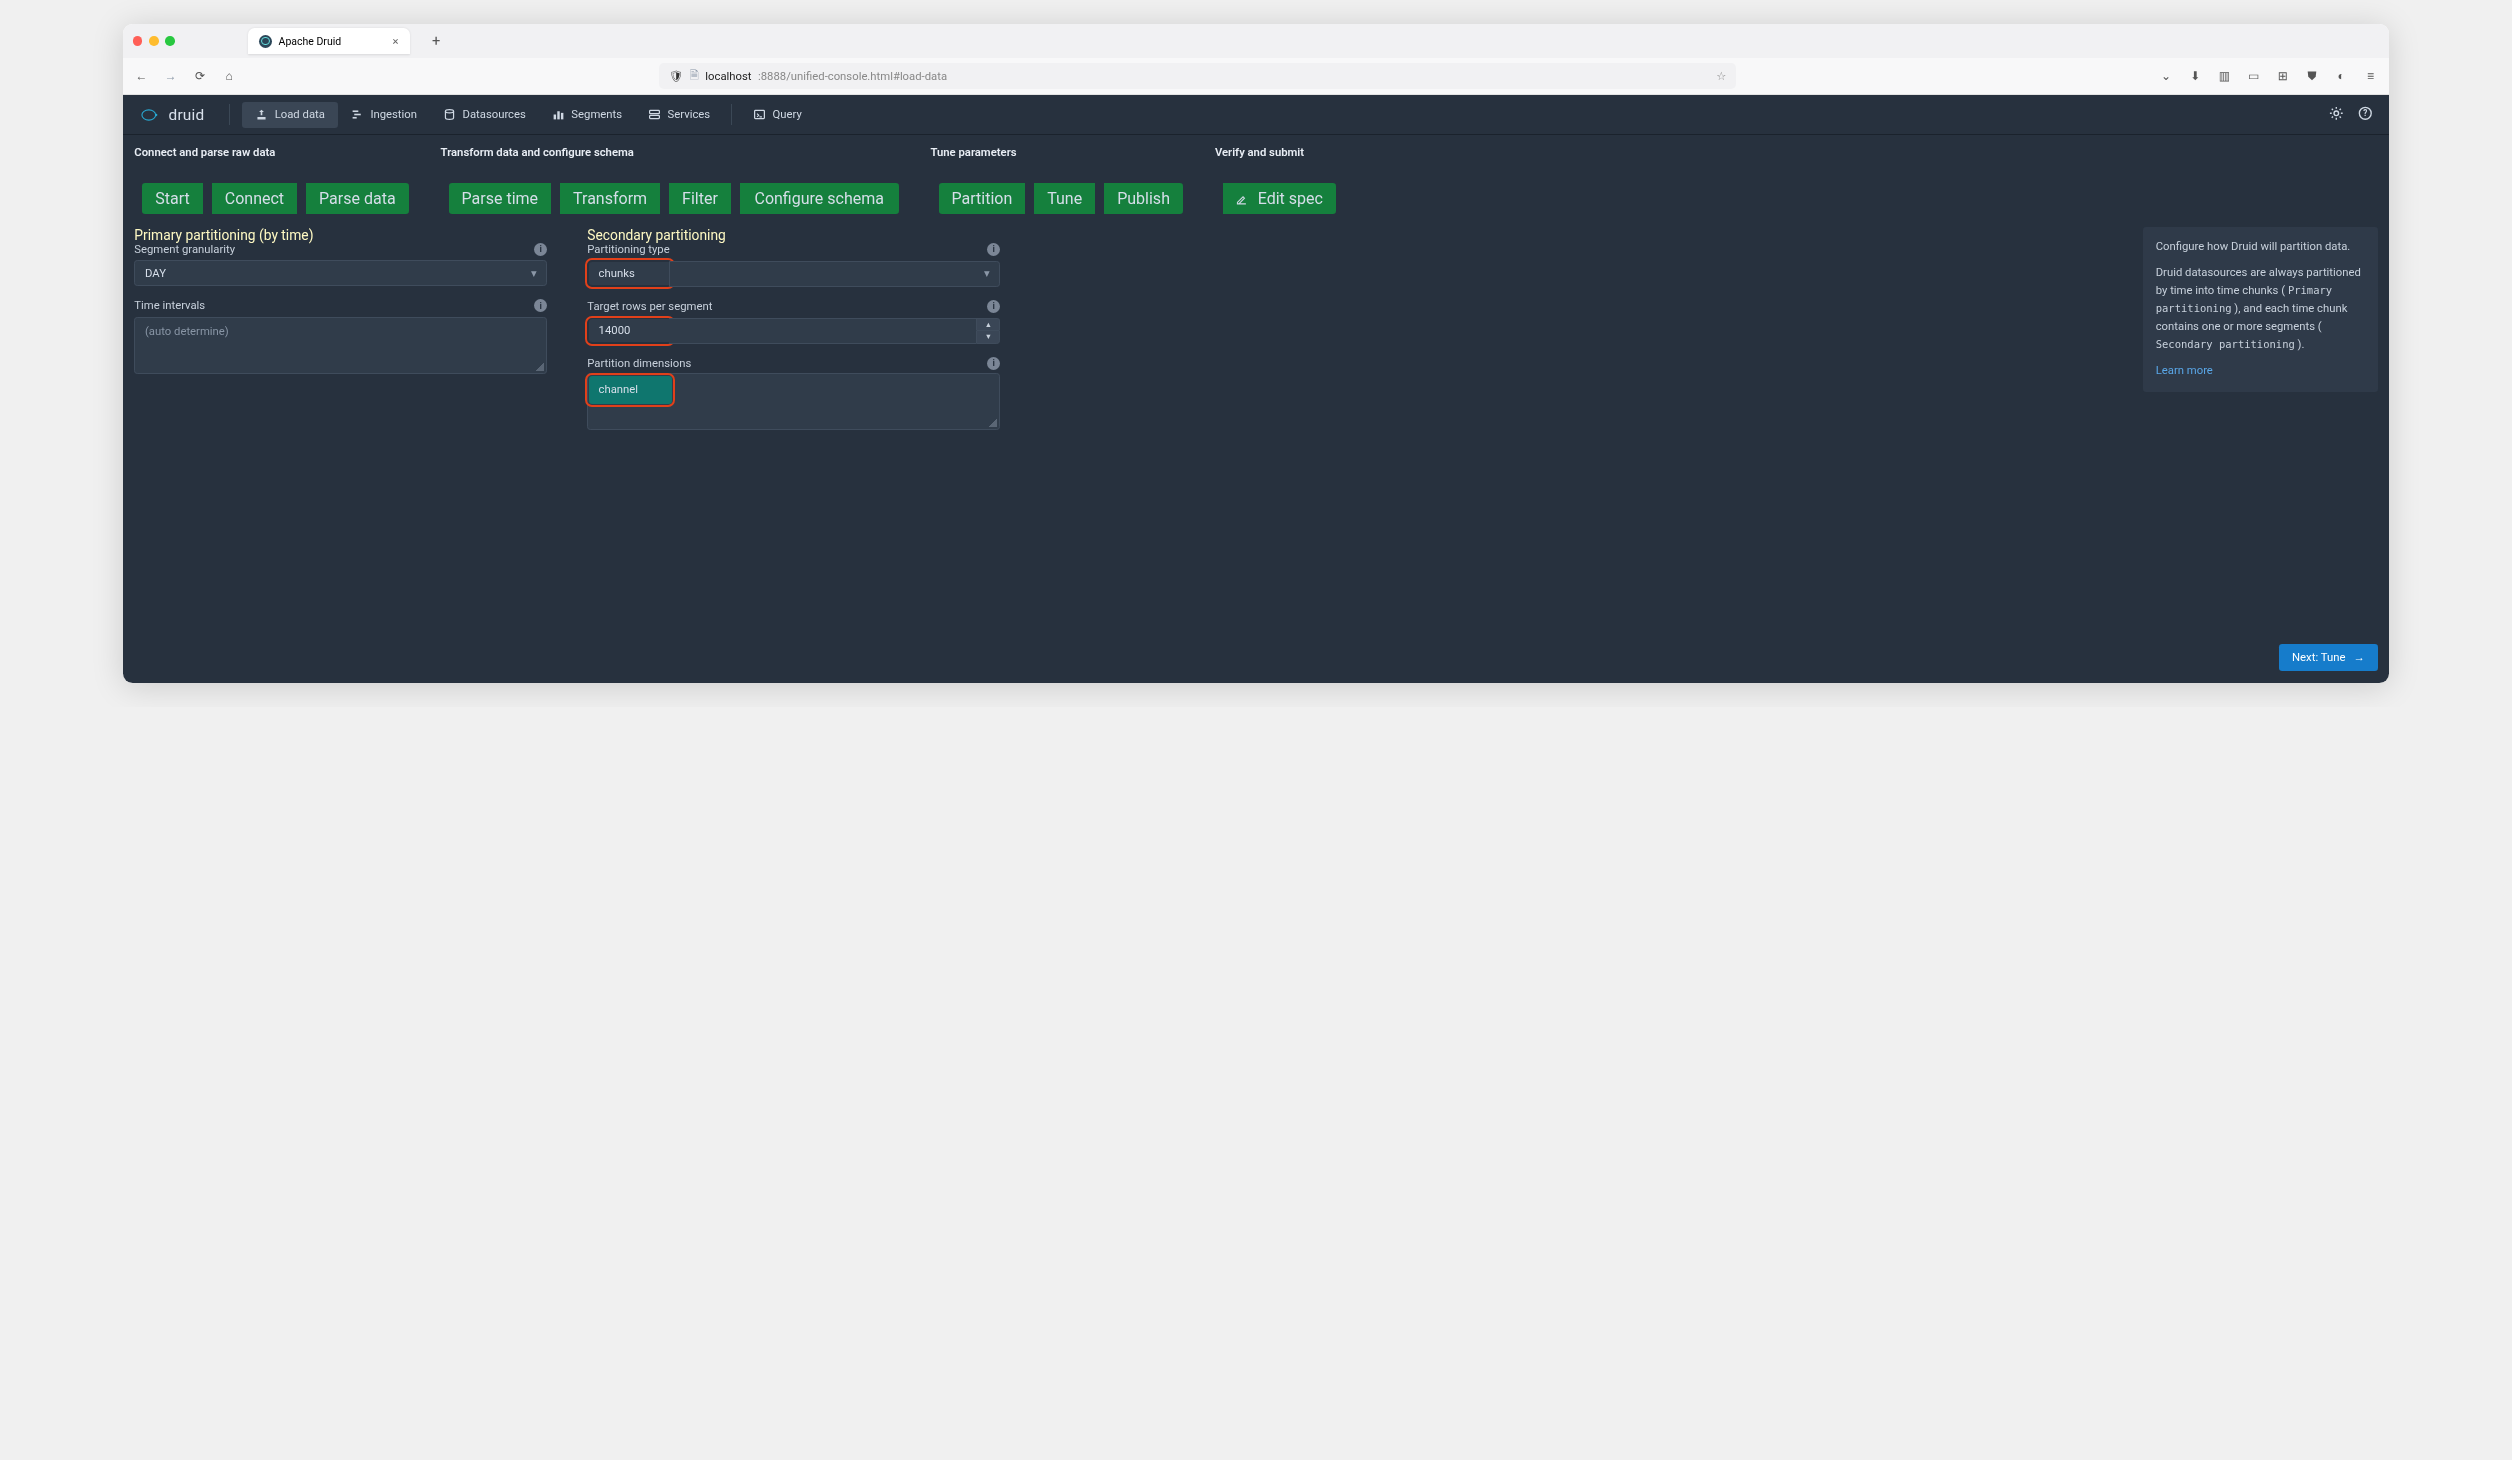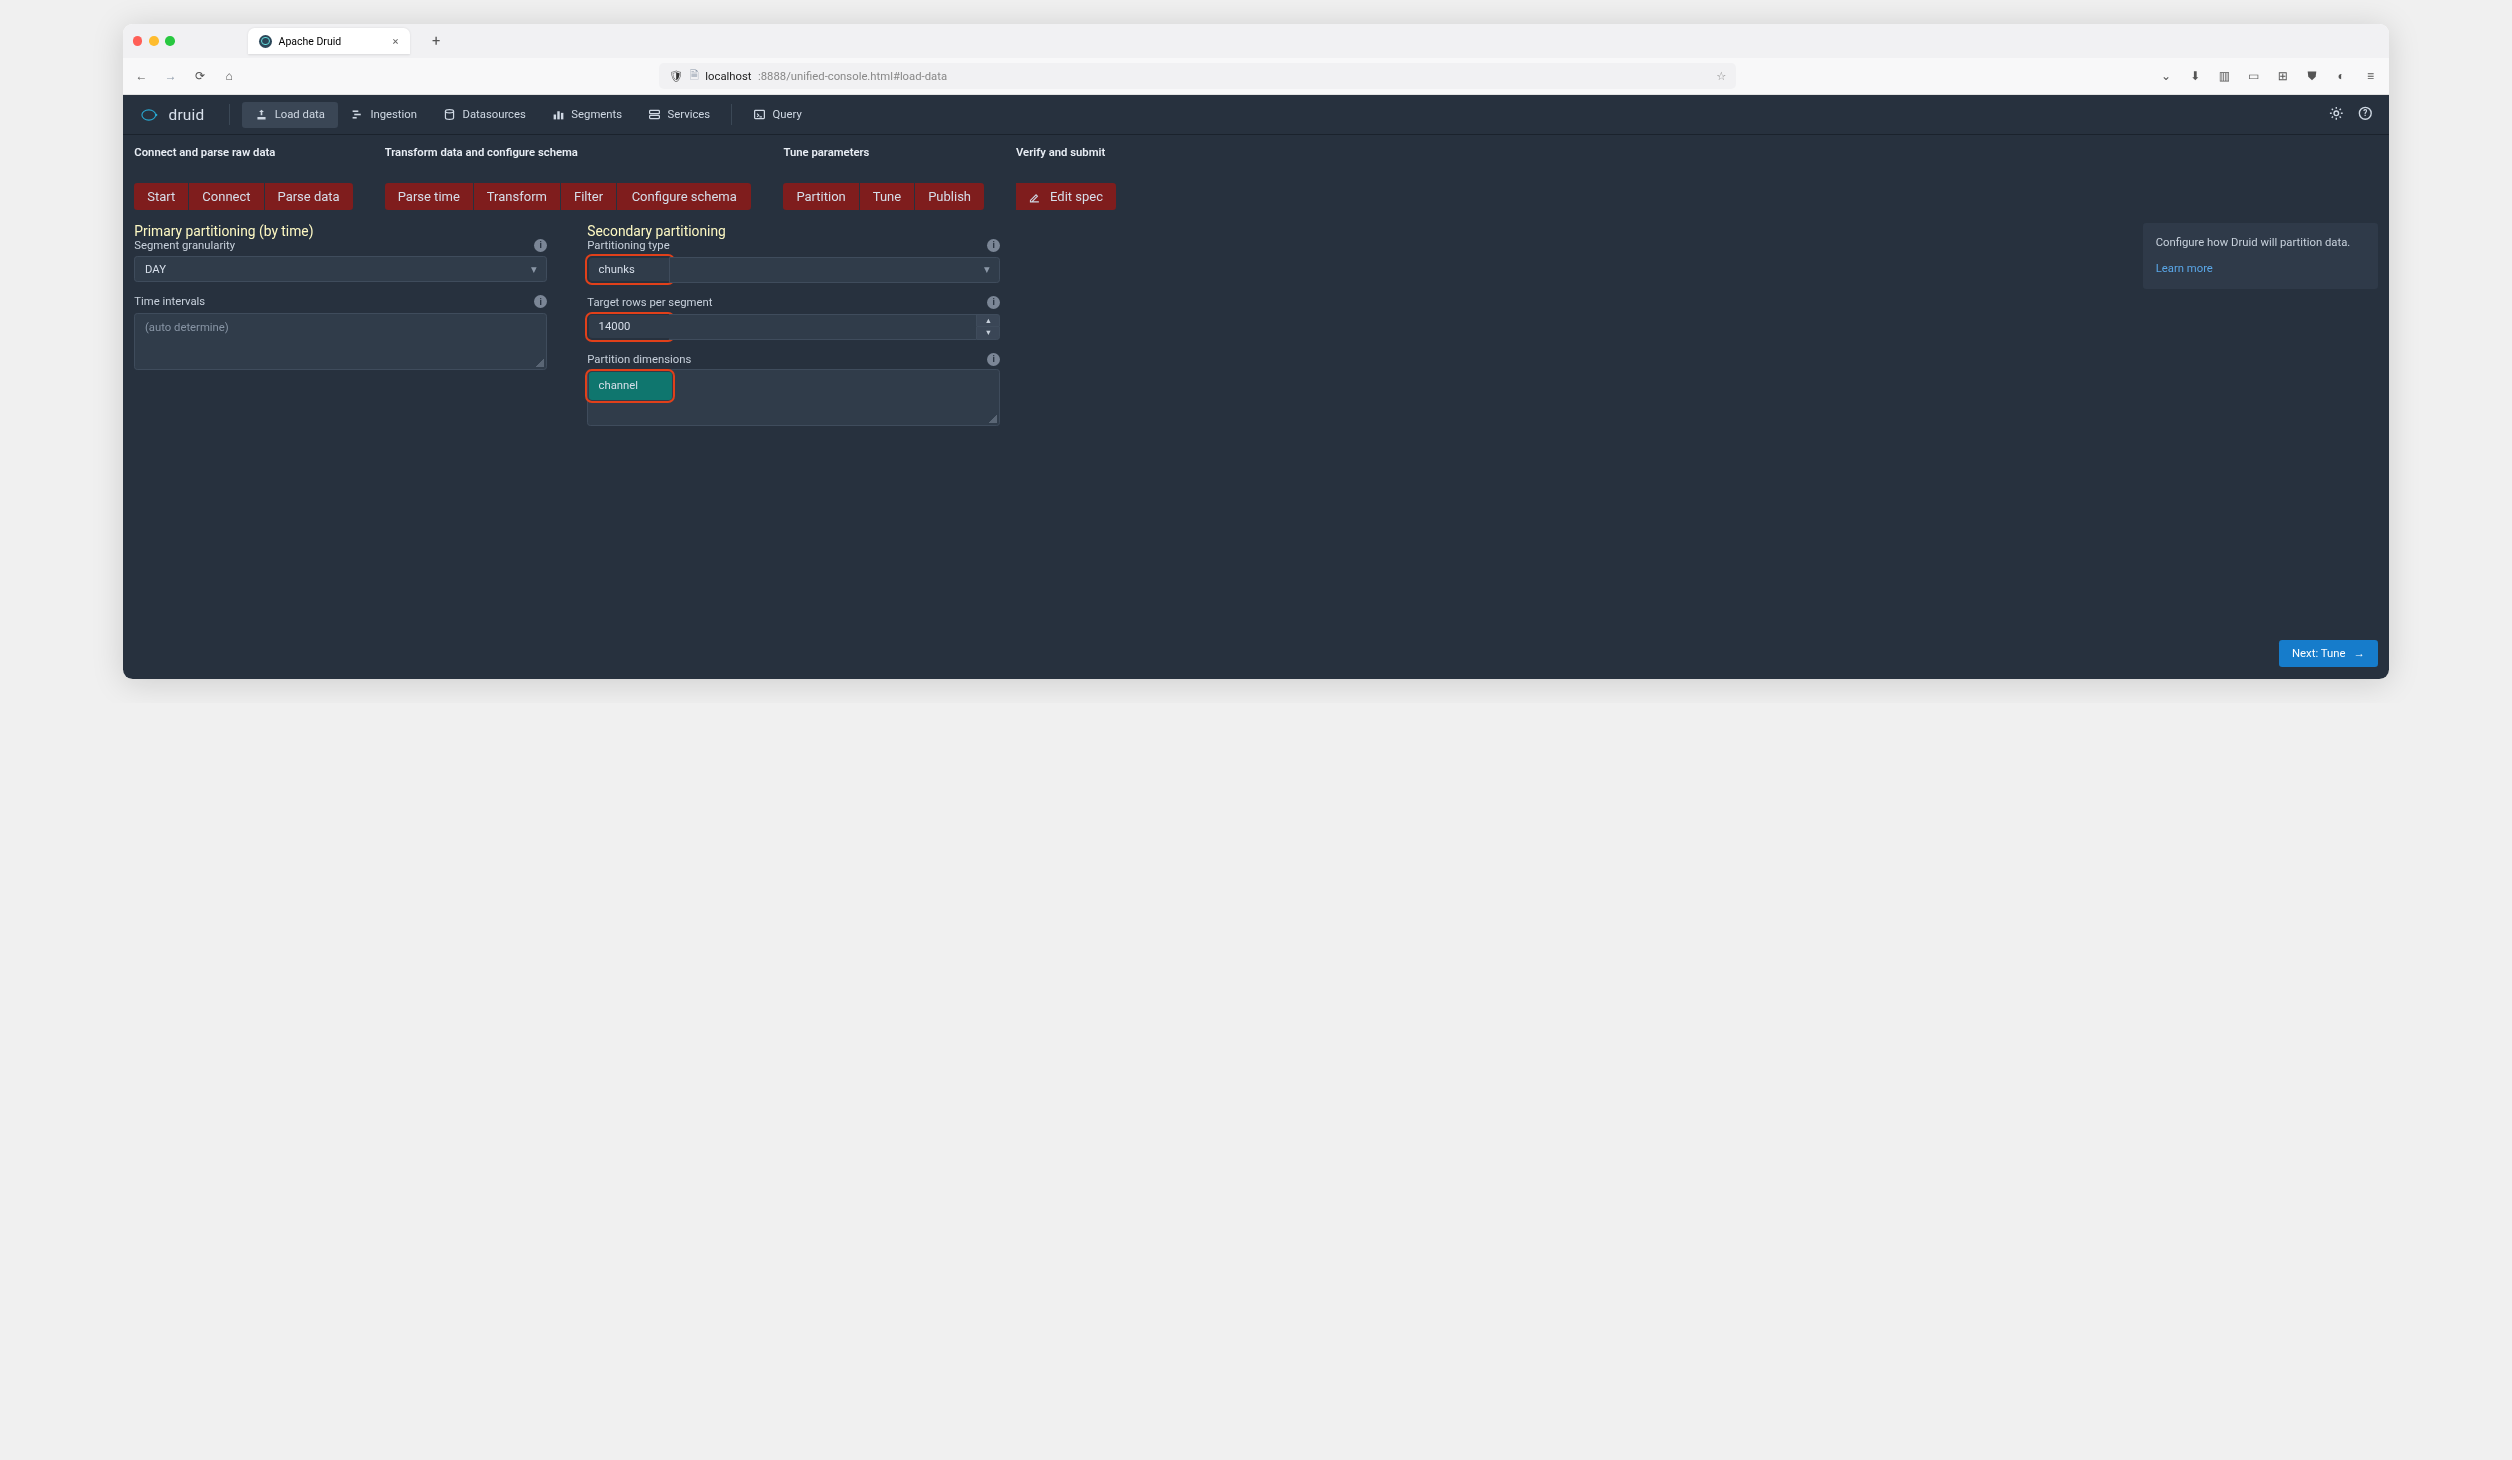--- a/index.html
+++ b/index.html
@@ -34,21 +34,21 @@
   .hnav{display:flex;align-items:center;}
   .hnav-item{display:flex;align-items:center;gap:6.5px;padding:6.5px 13px;font-size:11.3px;color:#cfd8e3;border-radius:3.2px;cursor:pointer;justify-content:flex-end;}
   .hnav-item.active{background:#3a4655;}
   .hicon{width:13px;height:13px;display:inline-flex;align-items:center;justify-content:center;}
   .header-right{margin-left:auto;display:flex;gap:14.6px;color:#c8d1dc;}
   
   .stepbar{padding:11.3px 11.3px 8px;display:flex;flex-wrap:wrap;gap:32px;}
   .stepgroup{display:flex;flex-direction:column;gap:24px;}
   .stepgroup-title{font-size:11.3px;font-weight:600;color:#e9eef5;}
   .steprow{display:flex;}
-  .step-btn{background:#7f1d1d;color:#d6dee9;padding:5.7px 13px;font-size:13px;border:none;cursor:pointer;}
+  .step-btn{background:#15803d;color:#d6dee9;padding:5.7px 13px;font-size:16px;border:none;cursor:pointer;margin-left:8px;}
   .step-btn:first-child{border-radius:3.2px 0 0 3.2px;}
   .step-btn:last-child{border-radius:0 3.2px 3.2px 0;}
   .step-btn + .step-btn{border-left:0.8px solid #27313e;}
   .step-btn.wide{padding:5.7px 14.6px;}
   .step-btn .sicon{margin-right:6.5px;display:inline-flex;vertical-align:middle;}
   
   .content{display:flex;padding:4.9px 11.3px 14.6px;gap:40px;min-height:461px; position:relative;}
   .col1, .col2{flex:0 0 413px;max-width:413px;}
   .side{flex:0 0 235px; margin-left:auto;}
   .section-title{font-size:13.8px;font-weight:400;color:#fef9c3;}
@@ -322,20 +322,23 @@
               </span>
             </span>
             <div class="textarea" style="margin-top:-32px;min-height:57px;padding-top:32px;"></div>
           </div>
         </div>
       </div>
 
       <div class="side">
         <div class="sidecard">
           <p>Configure how Druid will partition data.</p>
+          <p>
+            <span>Druid datasources are always partitioned by time into time chunks ( </span><code>Primary partitioning</code><span> ), and each time chunk contains one or more segments ( </span><code>Secondary partitioning</code><span> ).</span>
+          </p>
           <a href="#">Learn more</a>
         </div>
       </div>
 
       <button class="next-btn">
         <span>Next: Tune</span>
         <span class="arrow">→</span>
       </button>
     </div>
   </div>

